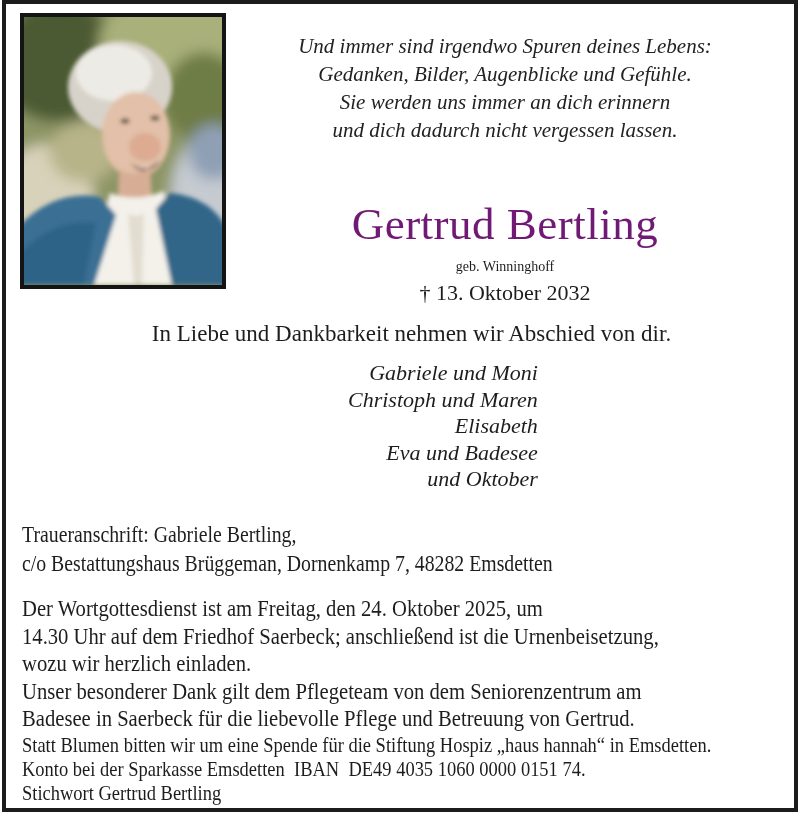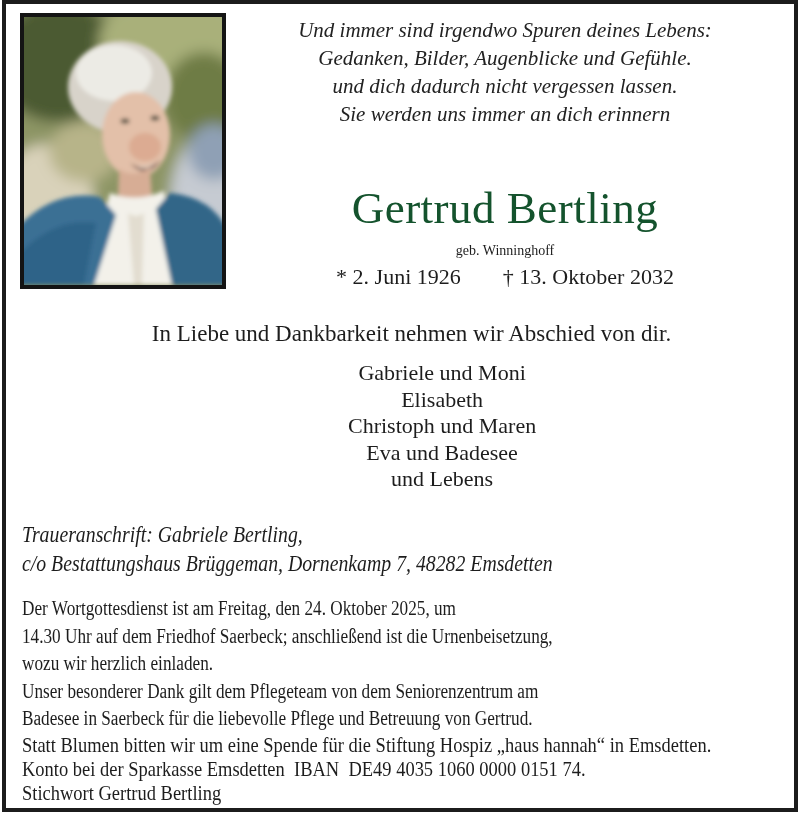--- a/index.html
+++ b/index.html
@@ -54,21 +54,21 @@
     color: #222222;
   }
   .deceased-name {
     position: absolute;
     left: 0;
     top: 183px;
     width: 100%;
     font-size: 45px;
     line-height: 50px;
     letter-spacing: 0.5px;
-    color: #14532d;
+    color: #701a75;
   }
   .birth-name {
     position: absolute;
     left: 0;
     top: 239px;
     width: 100%;
     font-size: 14px;
     line-height: 24px;
   }
   .dates {
@@ -89,44 +89,44 @@
     width: 775px;
     text-align: center;
     font-size: 23px;
     line-height: 27px;
     margin-left: 24px;
   }
   .mourners {
     position: absolute;
     left: 348px;
     top: 360px;
+    font-style: italic;
     font-size: 22px;
     line-height: 26.5px;
-    text-align: center;
+    text-align: right;
   }
   .condensed {
     position: absolute;
     left: 22px;
     text-align: left;
   }
   .condensed .line {
     display: block;
     white-space: pre;
     transform: scaleX(0.86);
     transform-origin: 0 50%;
   }
   .address {
     top: 521px;
     font-size: 23px;
     line-height: 28.5px;
-    font-style: italic;
   }
   .service {
     top: 595px;
-    font-size: 20px;
+    font-size: 24px;
     line-height: 27.5px;
   }
   .donation {
     top: 733px;
     font-size: 21px;
     line-height: 24px;
   }
   .donation .line { transform: scaleX(0.88); }
 </style>
 </head>
@@ -169,43 +169,42 @@
         <path d="M95,152 L94,182 Q110,192 128,182 L126,150 Q110,162 95,152 Z" fill="#d7ad95"></path>
         <path d="M60,268 L86,176 Q112,186 140,174 L158,268 Z" fill="#f3f1ea"></path>
         <path d="M104,196 L110,268 L118,268 L120,196 Q112,202 104,196 Z" fill="#e2ddd0"></path>
         <path d="M-6,268 L-6,210 Q30,172 76,180 L92,198 L70,268 Z" fill="#3a6f94"></path>
         <path d="M132,192 L146,176 Q188,180 204,214 L204,268 L148,268 Z" fill="#336688"></path>
         <path d="M-6,238 Q30,200 72,206 L60,268 L-6,268 Z" fill="#2f6488"></path>
       </g>
     </svg>
   </div>
 
-  <div class="right-col" style="height:300px;">
+  <div class="right-col" style="height:300px;margin-top:16px;">
     <div class="poem">
       <div>Und immer sind irgendwo Spuren deines Lebens:</div>
       <div>Gedanken, Bilder, Augenblicke und Gefühle.</div>
+      <div>Sie werden uns immer an dich erinnern</div>
       <div>und dich dadurch nicht vergessen lassen.</div>
-      <div>Sie werden uns immer an dich erinnern</div>
     </div>
     <div class="deceased-name">Gertrud Bertling</div>
     <div class="birth-name">geb. Winninghoff</div>
     <div class="dates">
-      <span>* 2. Juni 1926</span>
       <span>† 13. Oktober 2032</span>
     </div>
   </div>
 
   <div class="farewell">In Liebe und Dankbarkeit nehmen wir Abschied von dir.</div>
 
   <div class="mourners">
     <div>Gabriele und Moni</div>
+    <div>Christoph und Maren</div>
     <div>Elisabeth</div>
-    <div>Christoph und Maren</div>
     <div>Eva und Badesee</div>
-    <div>und Lebens</div>
+    <div>und Oktober</div>
   </div>
 
   <div class="condensed address">
     <span class="line">Traueranschrift: Gabriele Bertling,</span>
     <span class="line">c/o Bestattungshaus Brüggeman, Dornenkamp 7, 48282 Emsdetten</span>
   </div>
 
   <div class="condensed service">
     <span class="line">Der Wortgottesdienst ist am Freitag, den 24. Oktober 2025, um</span>
     <span class="line">14.30 Uhr auf dem Friedhof Saerbeck; anschließend ist die Urnenbeisetzung,</span>

